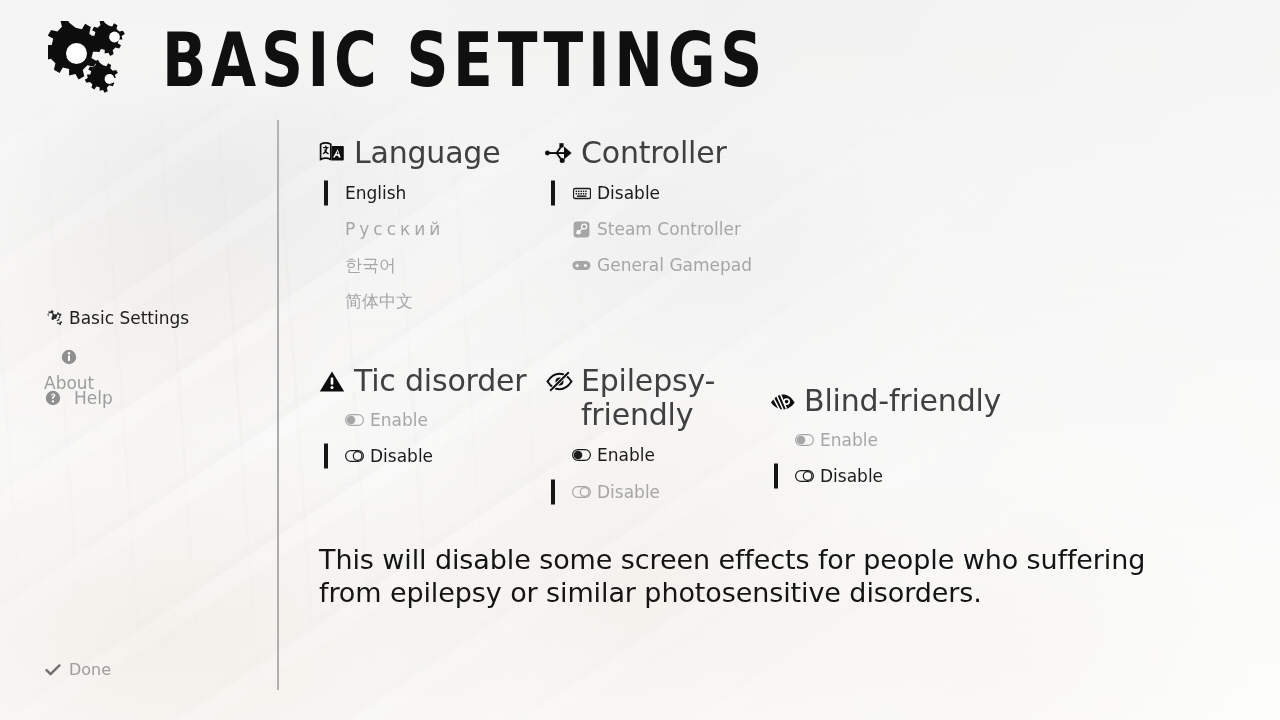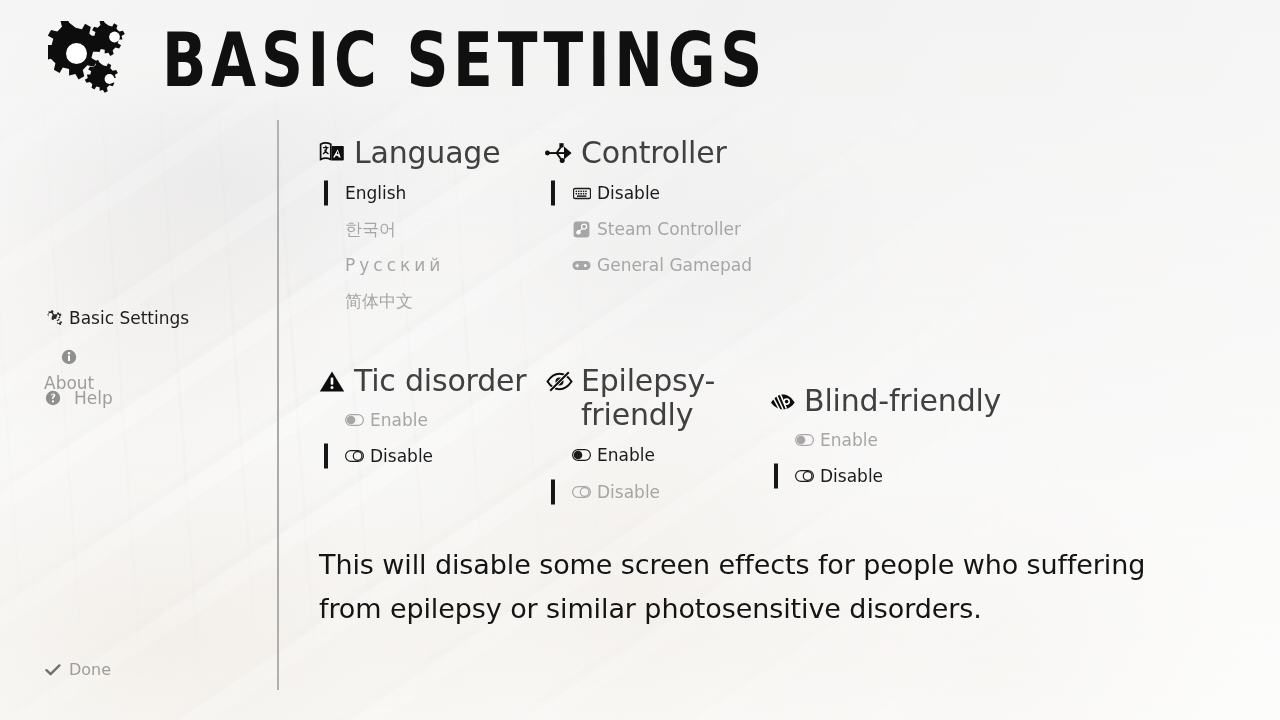--- a/index.html
+++ b/index.html
@@ -234,21 +234,21 @@
 
   
   .ls { letter-spacing: 4px; }
 
   
   #description {
     position: absolute;
     left: 319px; top: 543px;
     width: 880px;
     font-size: 27px;
-    line-height: 44px;
+    line-height: 33px;
     color: #141414;
     letter-spacing: -0.1px;
   }
 </style>
 </head>
 <body>
 
 <div id="screen">
 
   <div class="bg-layer bg-photo"></div>
@@ -345,25 +345,25 @@
         </span>
         <span class="htxt">Language</span>
       </div>
       <div class="options">
         <div class="opt sel hot">
           <span class="bar"></span>
           <span>English</span>
         </div>
         <div class="opt">
 
+          <span class="ls">Русский</span>
+        </div>
+        <div class="opt">
+
           <span>한국어</span>
-        </div>
-        <div class="opt">
-
-          <span class="ls">Русский</span>
         </div>
         <div class="opt">
 
           <span>简体中文</span>
         </div>
       </div>
     </div>
 
     <div class="group" id="g-controller">
       <div class="group-head">

